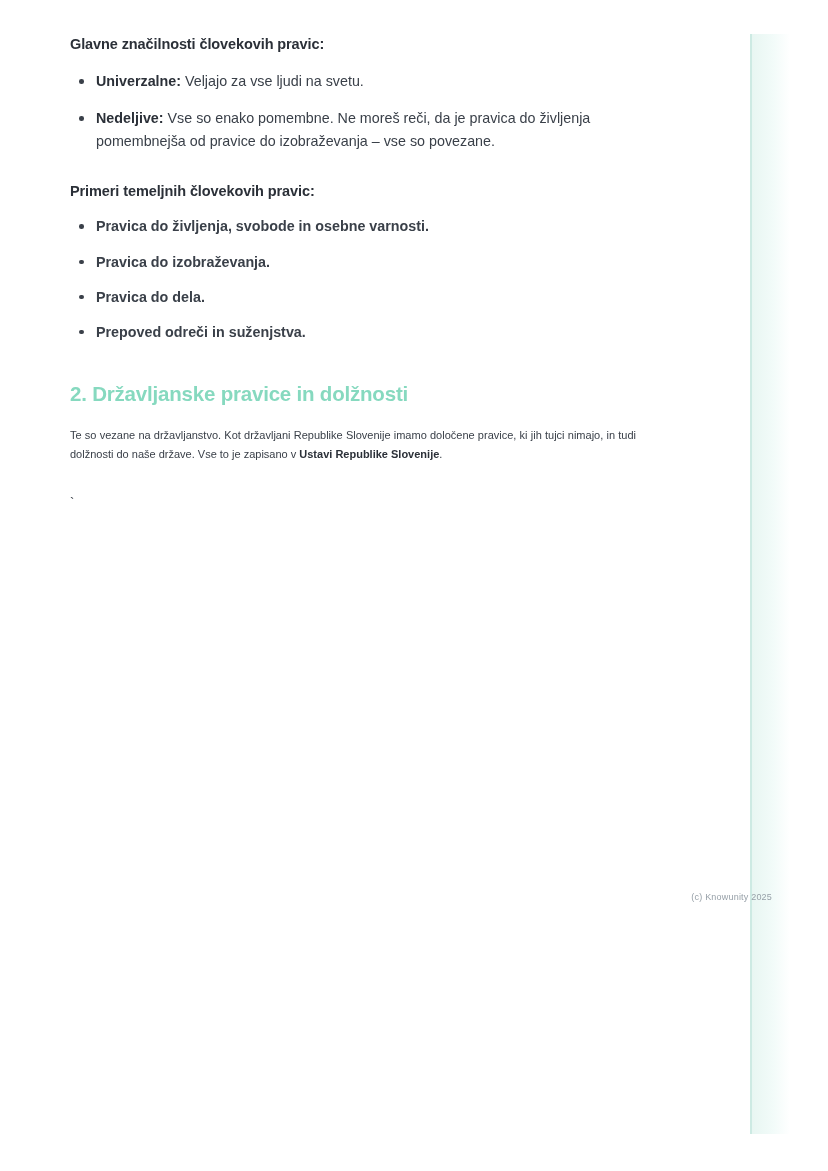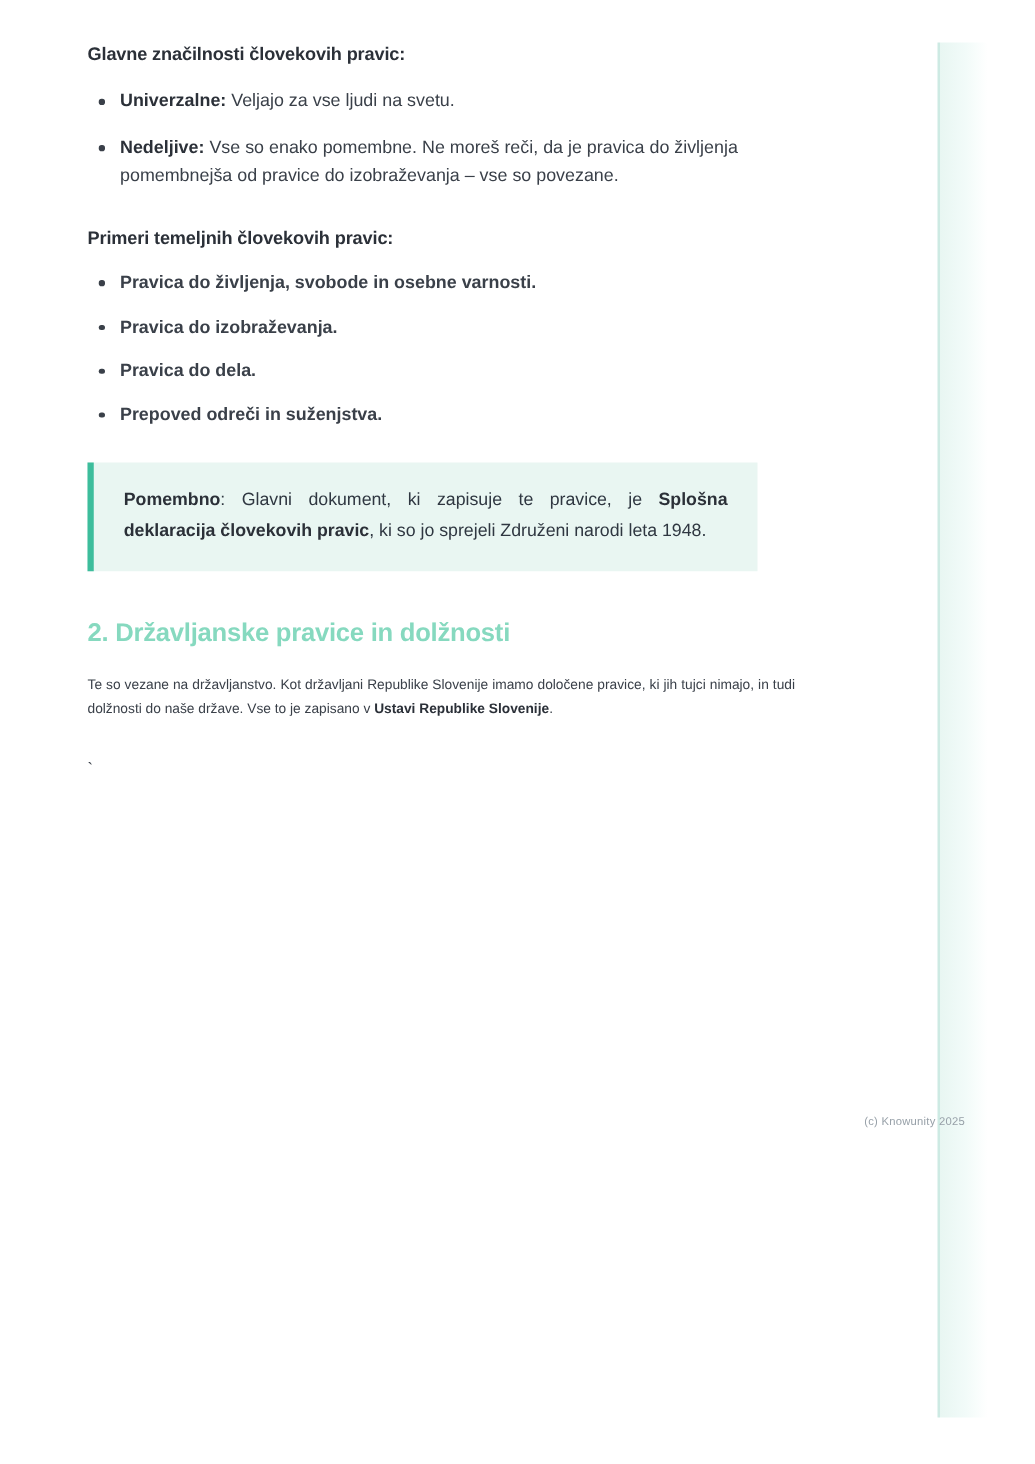--- a/index.html
+++ b/index.html
@@ -163,23 +163,20 @@
 
     <h3 class="section-heading second">Primeri temeljnih človekovih pravic:</h3>
 
     <ul class="bullets tight">
       <li>Pravica do življenja, svobode in osebne varnosti.</li>
       <li>Pravica do izobraževanja.</li>
       <li>Pravica do dela.</li>
       <li>Prepoved odreči in suženjstva.</li>
     </ul>
 
-    <div class="callout">
-      <p><span class="b">Pomembno</span><span>: Glavni dokument, ki zapisuje te pravice, je </span><span class="b">Splošna deklaracija človekovih pravic</span><span>, ki so jo sprejeli Združeni narodi leta 1948.</span></p>
-    </div>
 
     <h2 class="chapter">2. Državljanske pravice in dolžnosti</h2>
 
     <p class="body-text"><span>Te so vezane na državljanstvo. Kot državljani Republike Slovenije imamo določene pravice, ki jih tujci nimajo, in tudi dolžnosti do naše države. Vse to je zapisano v </span><span class="b">Ustavi Republike Slovenije</span><span>.</span></p>
 
     <div class="tick">`</div>
 
   </div>
 
   <div class="footer">(c) Knowunity 2025</div>

